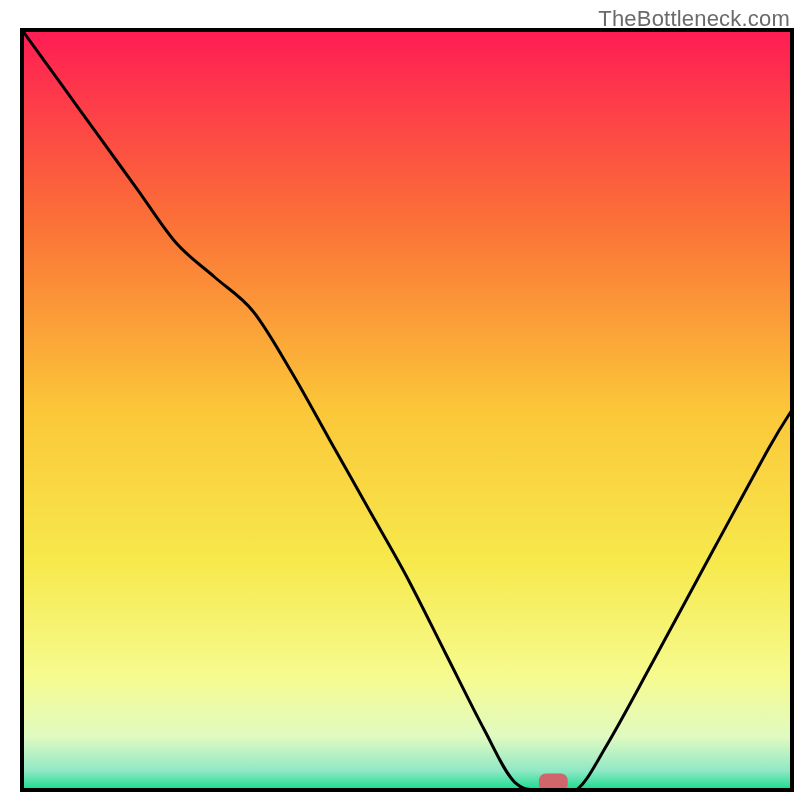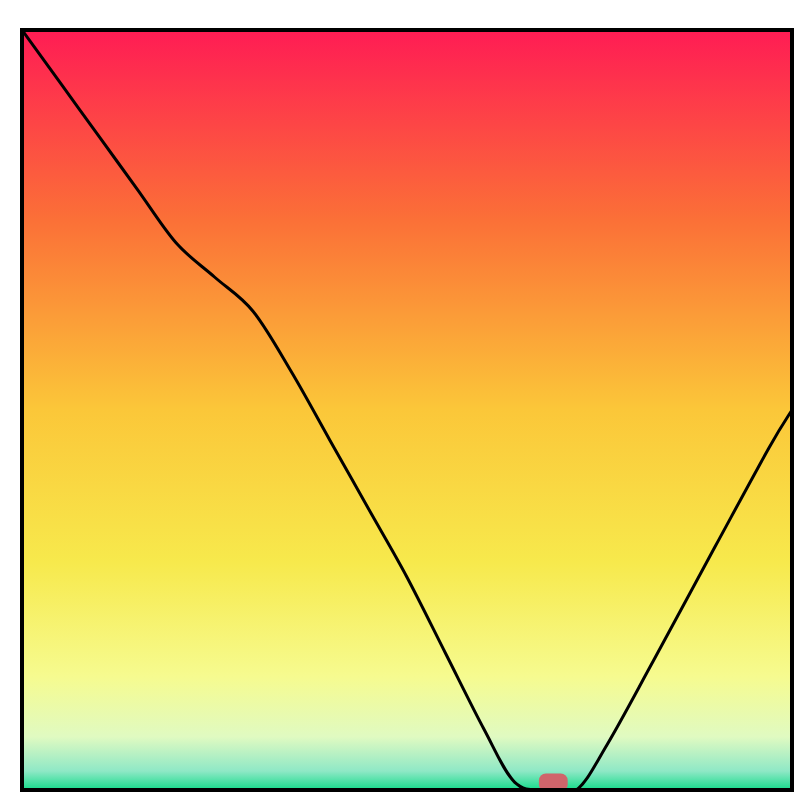--- a/index.html
+++ b/index.html
@@ -26,20 +26,21 @@
     z-index: 30;
   }
   svg {
     display: block;
   }
 </style>
 </head>
 <body>
 
 <div class="chart-container">
+  <div class="watermark">TheBottleneck.com</div>
   <svg id="svg-root" width="800" height="800" viewBox="0 0 800 800">
     <defs>
       <linearGradient id="bg-grad" x1="0" y1="0" x2="0" y2="1">
           <stop offset="0.00%" stop-color="#ff1c54"></stop>
           <stop offset="25.00%" stop-color="#fb7037"></stop>
           <stop offset="50.00%" stop-color="#fbc739"></stop>
           <stop offset="70.00%" stop-color="#f7e94c"></stop>
           <stop offset="85.00%" stop-color="#f6fb8f"></stop>
           <stop offset="93.00%" stop-color="#e0fac1"></stop>
           <stop offset="97.50%" stop-color="#8fe8c6"></stop>

